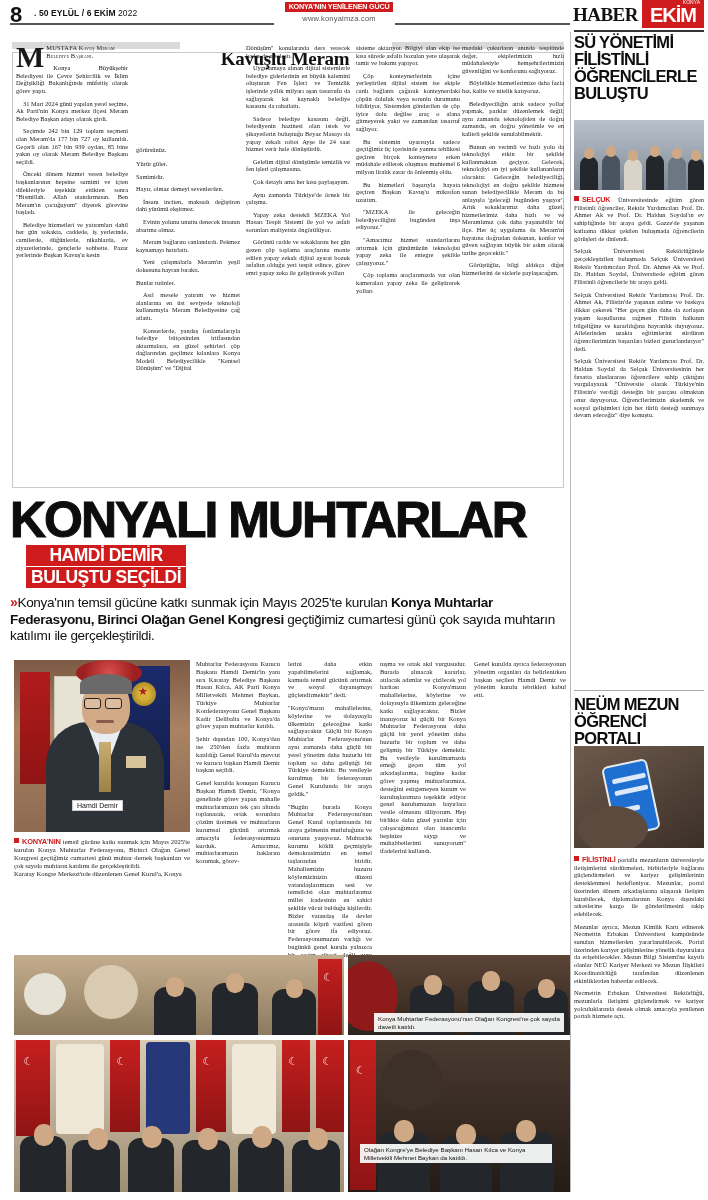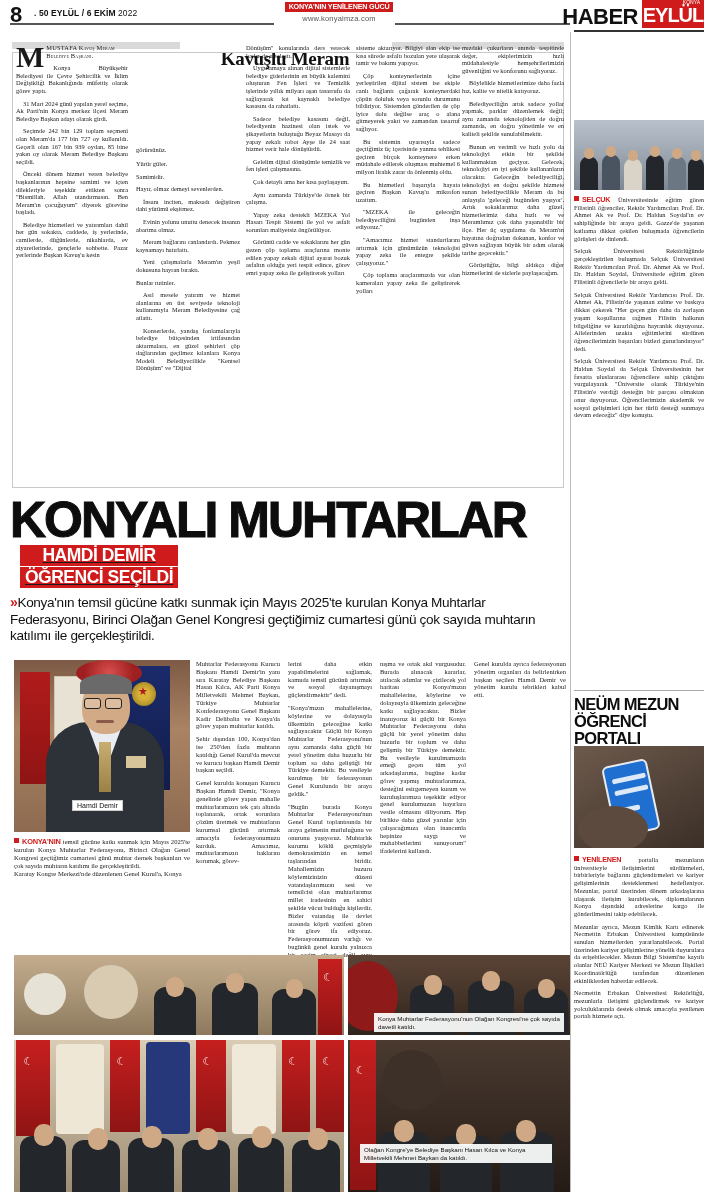--- a/index.html
+++ b/index.html
@@ -33,22 +33,22 @@
     font-size:7.2px; font-weight:bold; text-align:center; line-height:10px;
     letter-spacing:-.2px; overflow:hidden; white-space:nowrap;
   }
   .slogan-url {
     position:absolute; left:285px; top:14px; width:108px;
     font-family:"Liberation Sans", sans-serif; font-size:7.5px; color:#555;
     text-align:center; letter-spacing:.2px;
   }
   .sec-haber {
     position:absolute; right:70px; top:4px;
-    font-family:Liberation Sans, sans-serif; font-weight:bold;
-    font-size:22px; color:#111; letter-spacing:-.5px;
+    font-family:Liberation Serif, serif; font-weight:bold;
+    font-size:19px; color:#111; letter-spacing:-.5px;
   }
   .brand {
     position:absolute; right:4px; top:0px; width:62px; height:28px;
     background:#cf1b1b; color:#fff; font-family:"Liberation Sans", sans-serif;
     font-weight:bold; font-size:20px; line-height:30px; text-align:center;
     letter-spacing:-1px;
   }
   .brand .tiny {
     position:absolute; right:4px; top:-1px; font-size:5px; font-weight:normal;
     letter-spacing:0; line-height:6px;
@@ -124,33 +124,33 @@
   }
 
   
   .head-block { position:absolute; left:10px; top:498px; width:558px; }
   .head-l1, .head-l2 {
     font-family:"Liberation Sans", sans-serif; font-weight:bold;
     font-size:50px; line-height:44px; letter-spacing:-2px; color:#0d0d0d;
     -webkit-text-stroke:1px #0d0d0d;
   }
   .head-l2-row { position:relative; display:flex; align-items:flex-start; }
-  .kicker-stack { margin-left:10px; margin-top:3px;text-decoration:underline; }
+  .kicker-stack { margin-left:16px; margin-top:3px; }
   .kicker {
     background:#cf1b1b; color:#fff; font-family:"Liberation Sans", sans-serif;
     font-weight:bold; font-size:17.5px; line-height:19px; letter-spacing:-.5px;
     padding:1px 5px; display:block; white-space:nowrap; text-align:center;
     border-bottom:1px solid #fff;
   }
   .head-deck {
     margin-top:5px; width:555px;
     font-family:"Liberation Sans", sans-serif; font-size:13.6px; line-height:16.5px;
     color:#111; letter-spacing:-.35px;
   }
-  .head-deck b { font-weight:normal; }
+  .head-deck b { font-weight:bold; }
   .deck-arrow { font-weight:bold; color:#cf1b1b; font-size:14px; }
 
   
   .main-photo {
     position:absolute; left:14px; top:660px; width:176px; height:172px;
     overflow:hidden; background:#6b4a3a;
   }
   .mp-wall { position:absolute; inset:0; background:linear-gradient(180deg,#7d5a45 0%,#a98363 40%,#8d6a50 100%); }
   .mp-flag1 {
     position:absolute; left:6px; top:12px; width:30px; height:112px;
@@ -272,21 +272,21 @@
       <span>. 50 EYLÜL / 6 EKİM</span>
       <span class="yr">2022</span>
     </div>
     <div class="rule-left"></div>
     <div class="rule-mid"></div>
     <div class="slogan-box">KONYA'NIN YENİLENEN GÜCÜ</div>
     <div class="slogan-url">www.konyaimza.com</div>
     <div class="sec-haber">HABER</div>
     <div class="brand">
       <span class="tiny">KONYA</span>
-      <span>EYLÜL</span>
+      <span>EKİM</span>
     </div>
   </div>
 
   <div class="op-block">
     <div class="op-title-bar-l"></div>
     <div class="op-title-bar-r"></div>
     <div class="op-title">Kavuşlu Meram</div>
     <div class="op-frame"></div>
   </div>
 
@@ -343,21 +343,21 @@
     <p>Belediyeciliğin artık sadece yollar yapmak, parklar düzenlemek değil; aynı zamanda teknolojiden de doğru zamanda, en doğru yönetimle ve en kaliteli şekilde sunulabilmektir.</p>
     <p>Bunun en verimli ve hızlı yolu da teknolojiyi etkin bir şekilde kullanmaktan geçiyor. Gelecek, teknolojiyi en iyi şekilde kullananların olacaktır. Geleceğin belediyeciliği, teknolojiyi en doğru şekilde hizmete sunan belediyecilikle Meram da bu anlayışla 'geleceği bugünden yaşıyor'. Artık sokaklarımız daha güzel, hizmetlerimiz daha hızlı ve ve Meramlımız çok daha yaşanabilir bir ilçe. Her üç uygulama da Meram'ın hayatına doğrudan dokunan, konfor ve güven sağlayan büyük bir adım olarak tarihe geçecektir."</p>
     <p>Görüştüğüz, bilgi aldıkça diğer hizmetlerini de sizlerle paylaşacağım.</p>
   </div>
 
   <div class="head-block">
     <div class="head-l1">KONYALI MUHTARLAR</div>
     <div class="head-l2-row">
       <div class="kicker-stack">
         <span class="kicker">HAMDİ DEMİR</span>
-        <span class="kicker">ÖĞRENCİ SEÇİLDİ</span>
+        <span class="kicker">BULUŞTU SEÇİLDİ</span>
       </div>
     </div>
     <div class="head-deck">
       <span class="deck-arrow">»</span><span>Konya'nın temsil gücüne katkı sunmak için Mayıs 2025'te kurulan </span><b>Konya Muhtarlar Federasyonu, Birinci Olağan Genel Kongresi</b><span> geçtiğimiz cumartesi günü çok sayıda muhtarın katılımı ile gerçekleştirildi.</span>
     </div>
   </div>
 
   <div class="main-photo">
     <div class="mp-wall"></div>
     <div class="mp-flag1"></div>
@@ -458,20 +458,23 @@
     <div class="person" style="left:92px;top:96px;width:52px;height:56px;"></div>
     <div class="face" style="left:108px;top:84px;width:20px;height:22px;"></div>
     <div class="person" style="left:152px;top:92px;width:54px;height:60px;"></div>
     <div class="face" style="left:168px;top:80px;width:20px;height:22px;"></div>
     <div class="cap-overlay" style="left:12px; top:104px; width:192px;">Olağan Kongre'ye Belediye Başkanı Hasan Kılca ve Konya Milletvekili Mehmet Baykan da katıldı.</div>
   </div>
 
   <div class="side-rule-top"></div>
   <div class="vrule" style="left:570px; top:32px; height:1160px;"></div>
 
+  <div class="side" style="top:34px;">
+    <div class="side-head">SÜ YÖNETİMİ FİLİSTİNLİ ÖĞRENCİLERLE BULUŞTU</div>
+  </div>
 
   <div class="side-photo" style="left:574px; top:120px; width:130px; height:70px;">
     <div class="grouppic"></div>
     <div class="person" style="left:6px;top:36px;width:18px;height:34px;"></div>
     <div class="face" style="left:10px;top:28px;width:10px;height:11px;"></div>
     <div class="person" style="left:28px;top:34px;width:18px;height:36px;background:#4a5460;"></div>
     <div class="face" style="left:32px;top:26px;width:10px;height:11px;"></div>
     <div class="person" style="left:50px;top:38px;width:18px;height:32px;background:#d9d3c8;"></div>
     <div class="face" style="left:54px;top:30px;width:10px;height:11px;"></div>
     <div class="person" style="left:72px;top:34px;width:18px;height:36px;"></div>
@@ -502,19 +505,19 @@
     <div class="phone-scr">
       <div class="bar" style="top:12px;"></div>
       <div class="bar" style="top:24px;"></div>
       <div class="bar" style="top:42px;width:22px;"></div>
     </div>
     <div class="blob" style="left:4px;top:60px;width:70px;height:46px;background:#5b4a3d;"></div>
   </div>
 
   <div class="side-body" style="left:574px; top:856px;">
     <p class="noind">
-      <span class="side-tag">YENİLENEN</span><span> portalla mezunların üniversiteyle iletişimlerini sürdürmeleri, birbirleriyle bağlarını güçlendirmeleri ve kariyer gelişimlerinin desteklenmesi hedefleniyor. Mezunlar, portal üzerinden dönem arkadaşlarına ulaşarak iletişim kurabilecek, diplomalarının Konya dışındaki adreslerine kargo ile gönderilmesini takip edebilecek.</span>
+      <span class="side-tag">FİLİSTİNLİ</span><span> portalla mezunların üniversiteyle iletişimlerini sürdürmeleri, birbirleriyle bağlarını güçlendirmeleri ve kariyer gelişimlerinin desteklenmesi hedefleniyor. Mezunlar, portal üzerinden dönem arkadaşlarına ulaşarak iletişim kurabilecek, diplomalarının Konya dışındaki adreslerine kargo ile gönderilmesini takip edebilecek.</span>
     </p>
     <p class="noind">Mezunlar ayrıca, Mezun Kimlik Kartı edinerek Necmettin Erbakan Üniversitesi kampüsünde sunulan hizmetlerden yararlanabilecek. Portal üzerinden kariyer gelişimlerine yönelik duyurulara da erişebilecekler. Mezun Bilgi Sistemi'ne kayıtlı olanlar NEÜ Kariyer Merkezi ve Mezun İlişkileri Koordinatörlüğü tarafından düzenlenen etkinliklerden haberdar edilecek.</p>
     <p class="noind">Necmettin Erbakan Üniversitesi Rektörlüğü, mezunlarla iletişimi güçlendirmek ve kariyer yolculuklarında destek olmak amacıyla yenilenen portalı hizmete açtı.</p>
   </div>
 
 </div>
 
 </body></html>

